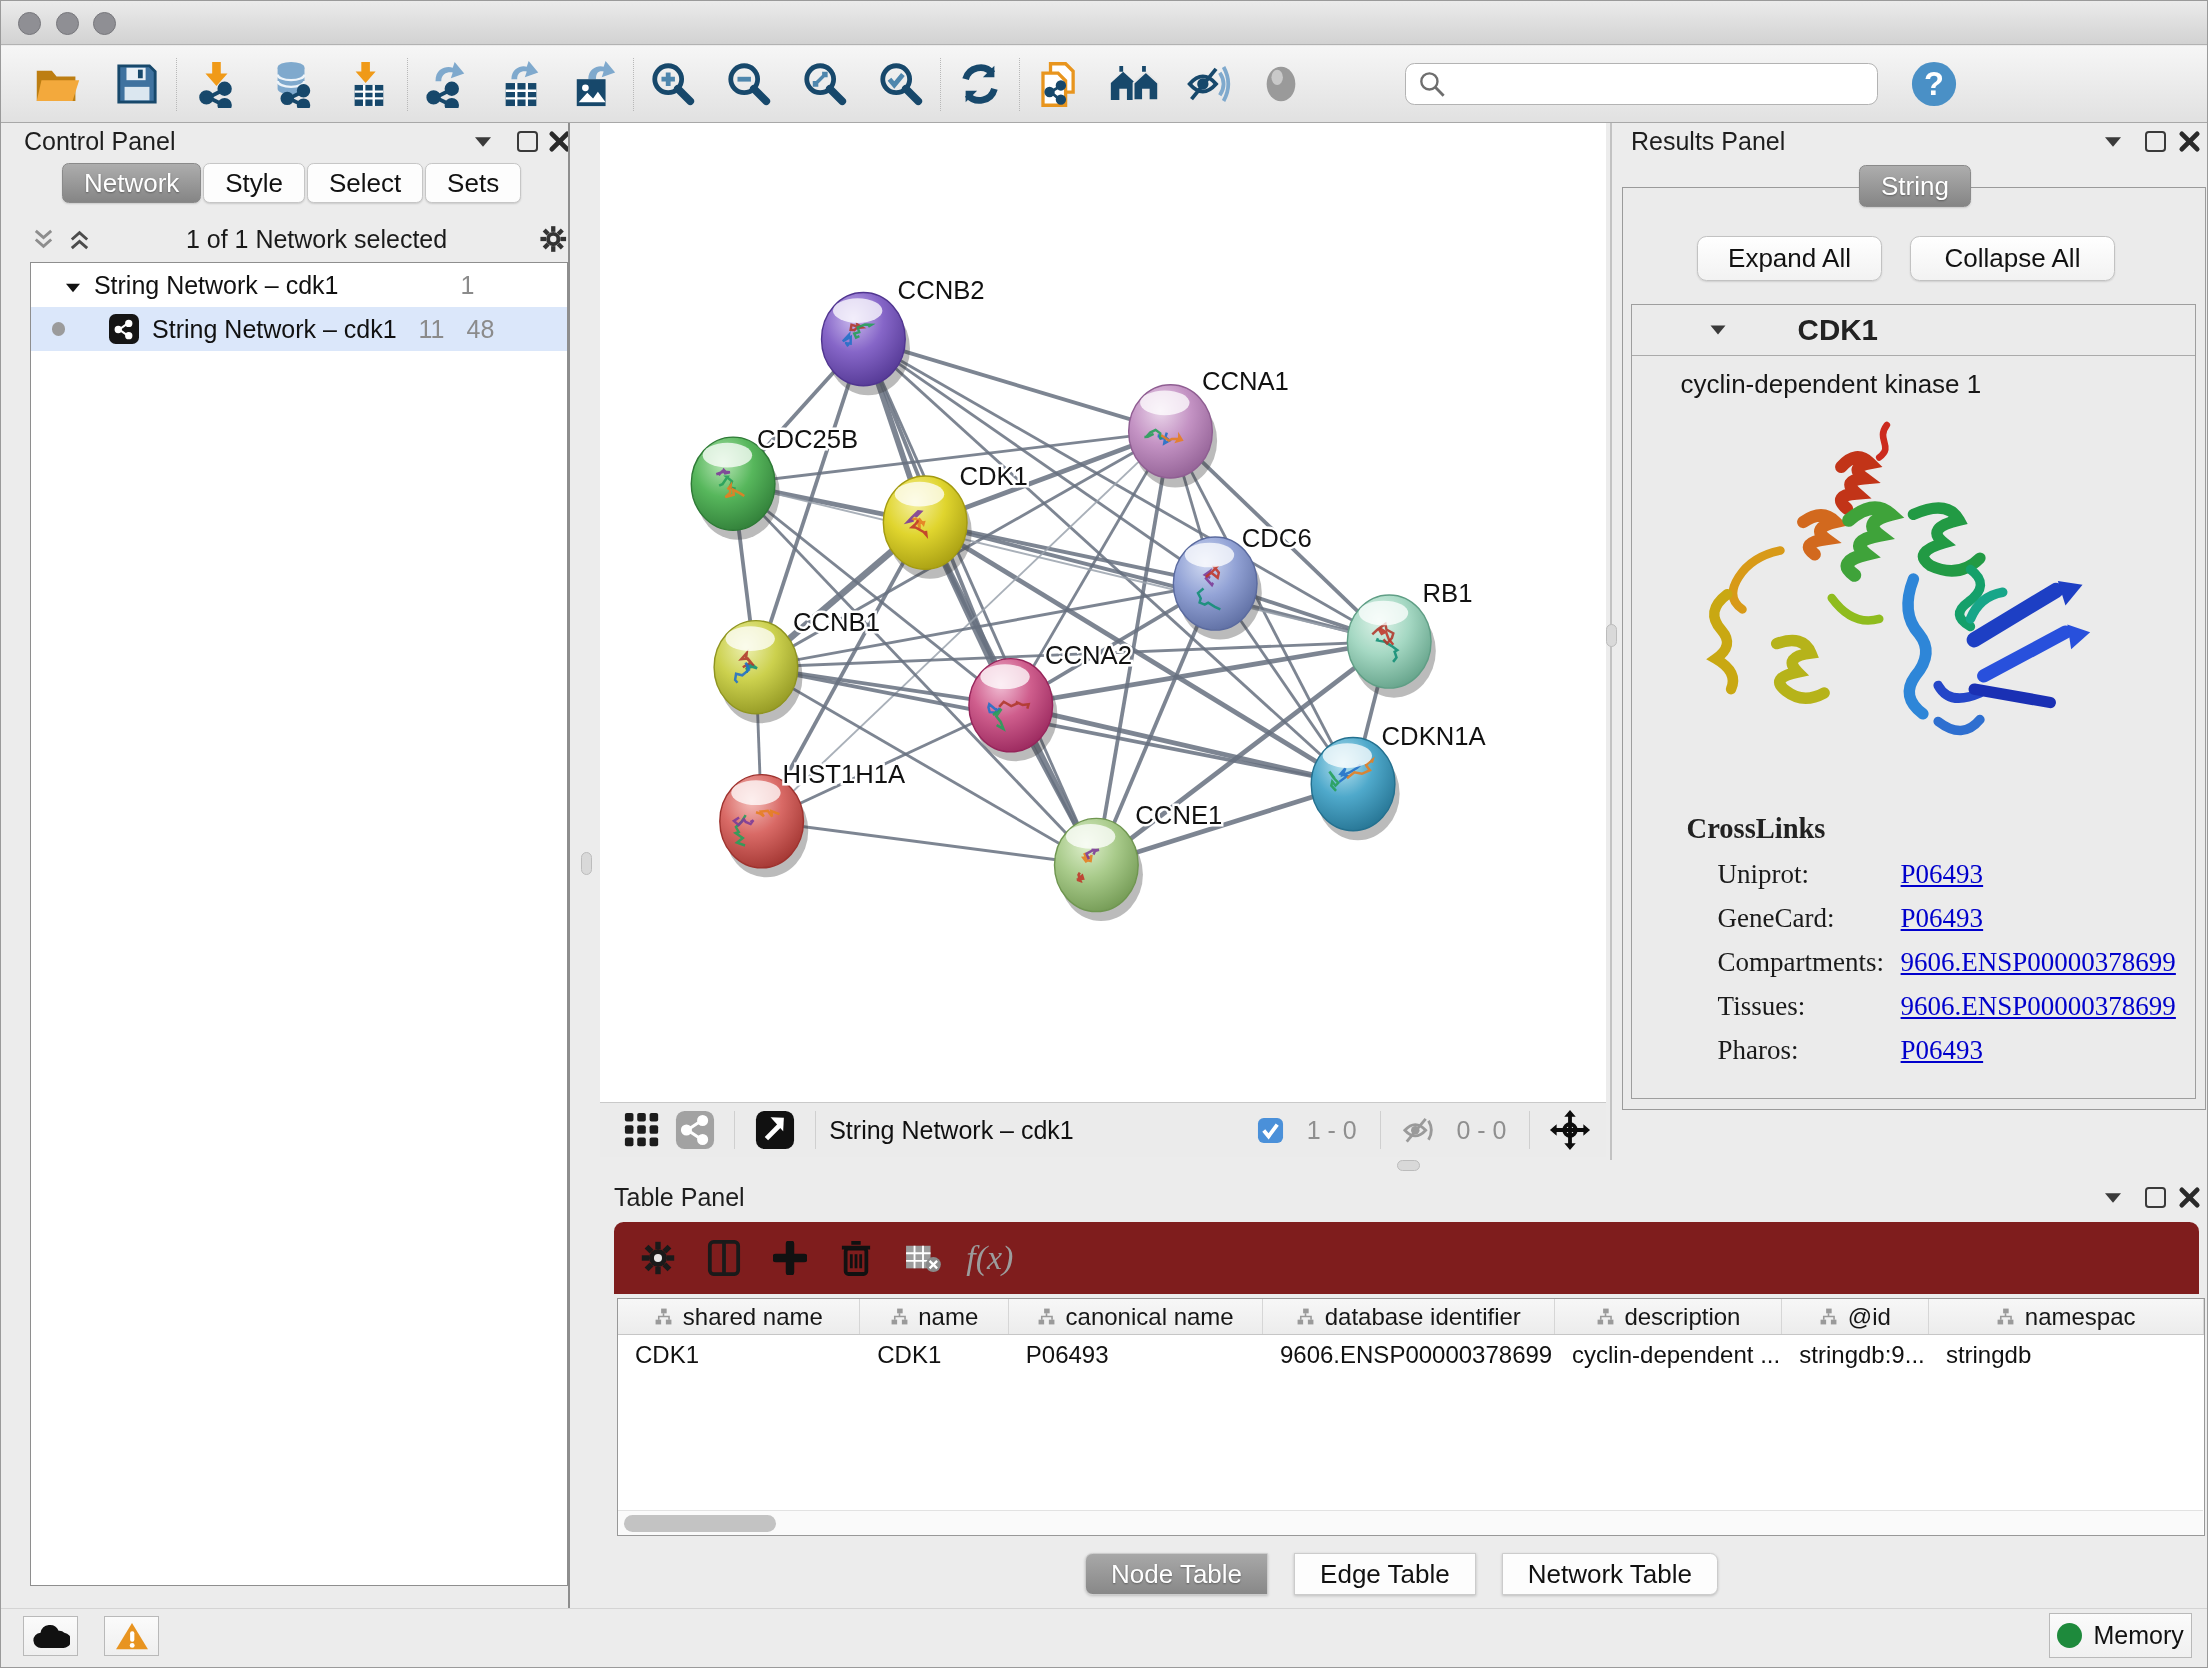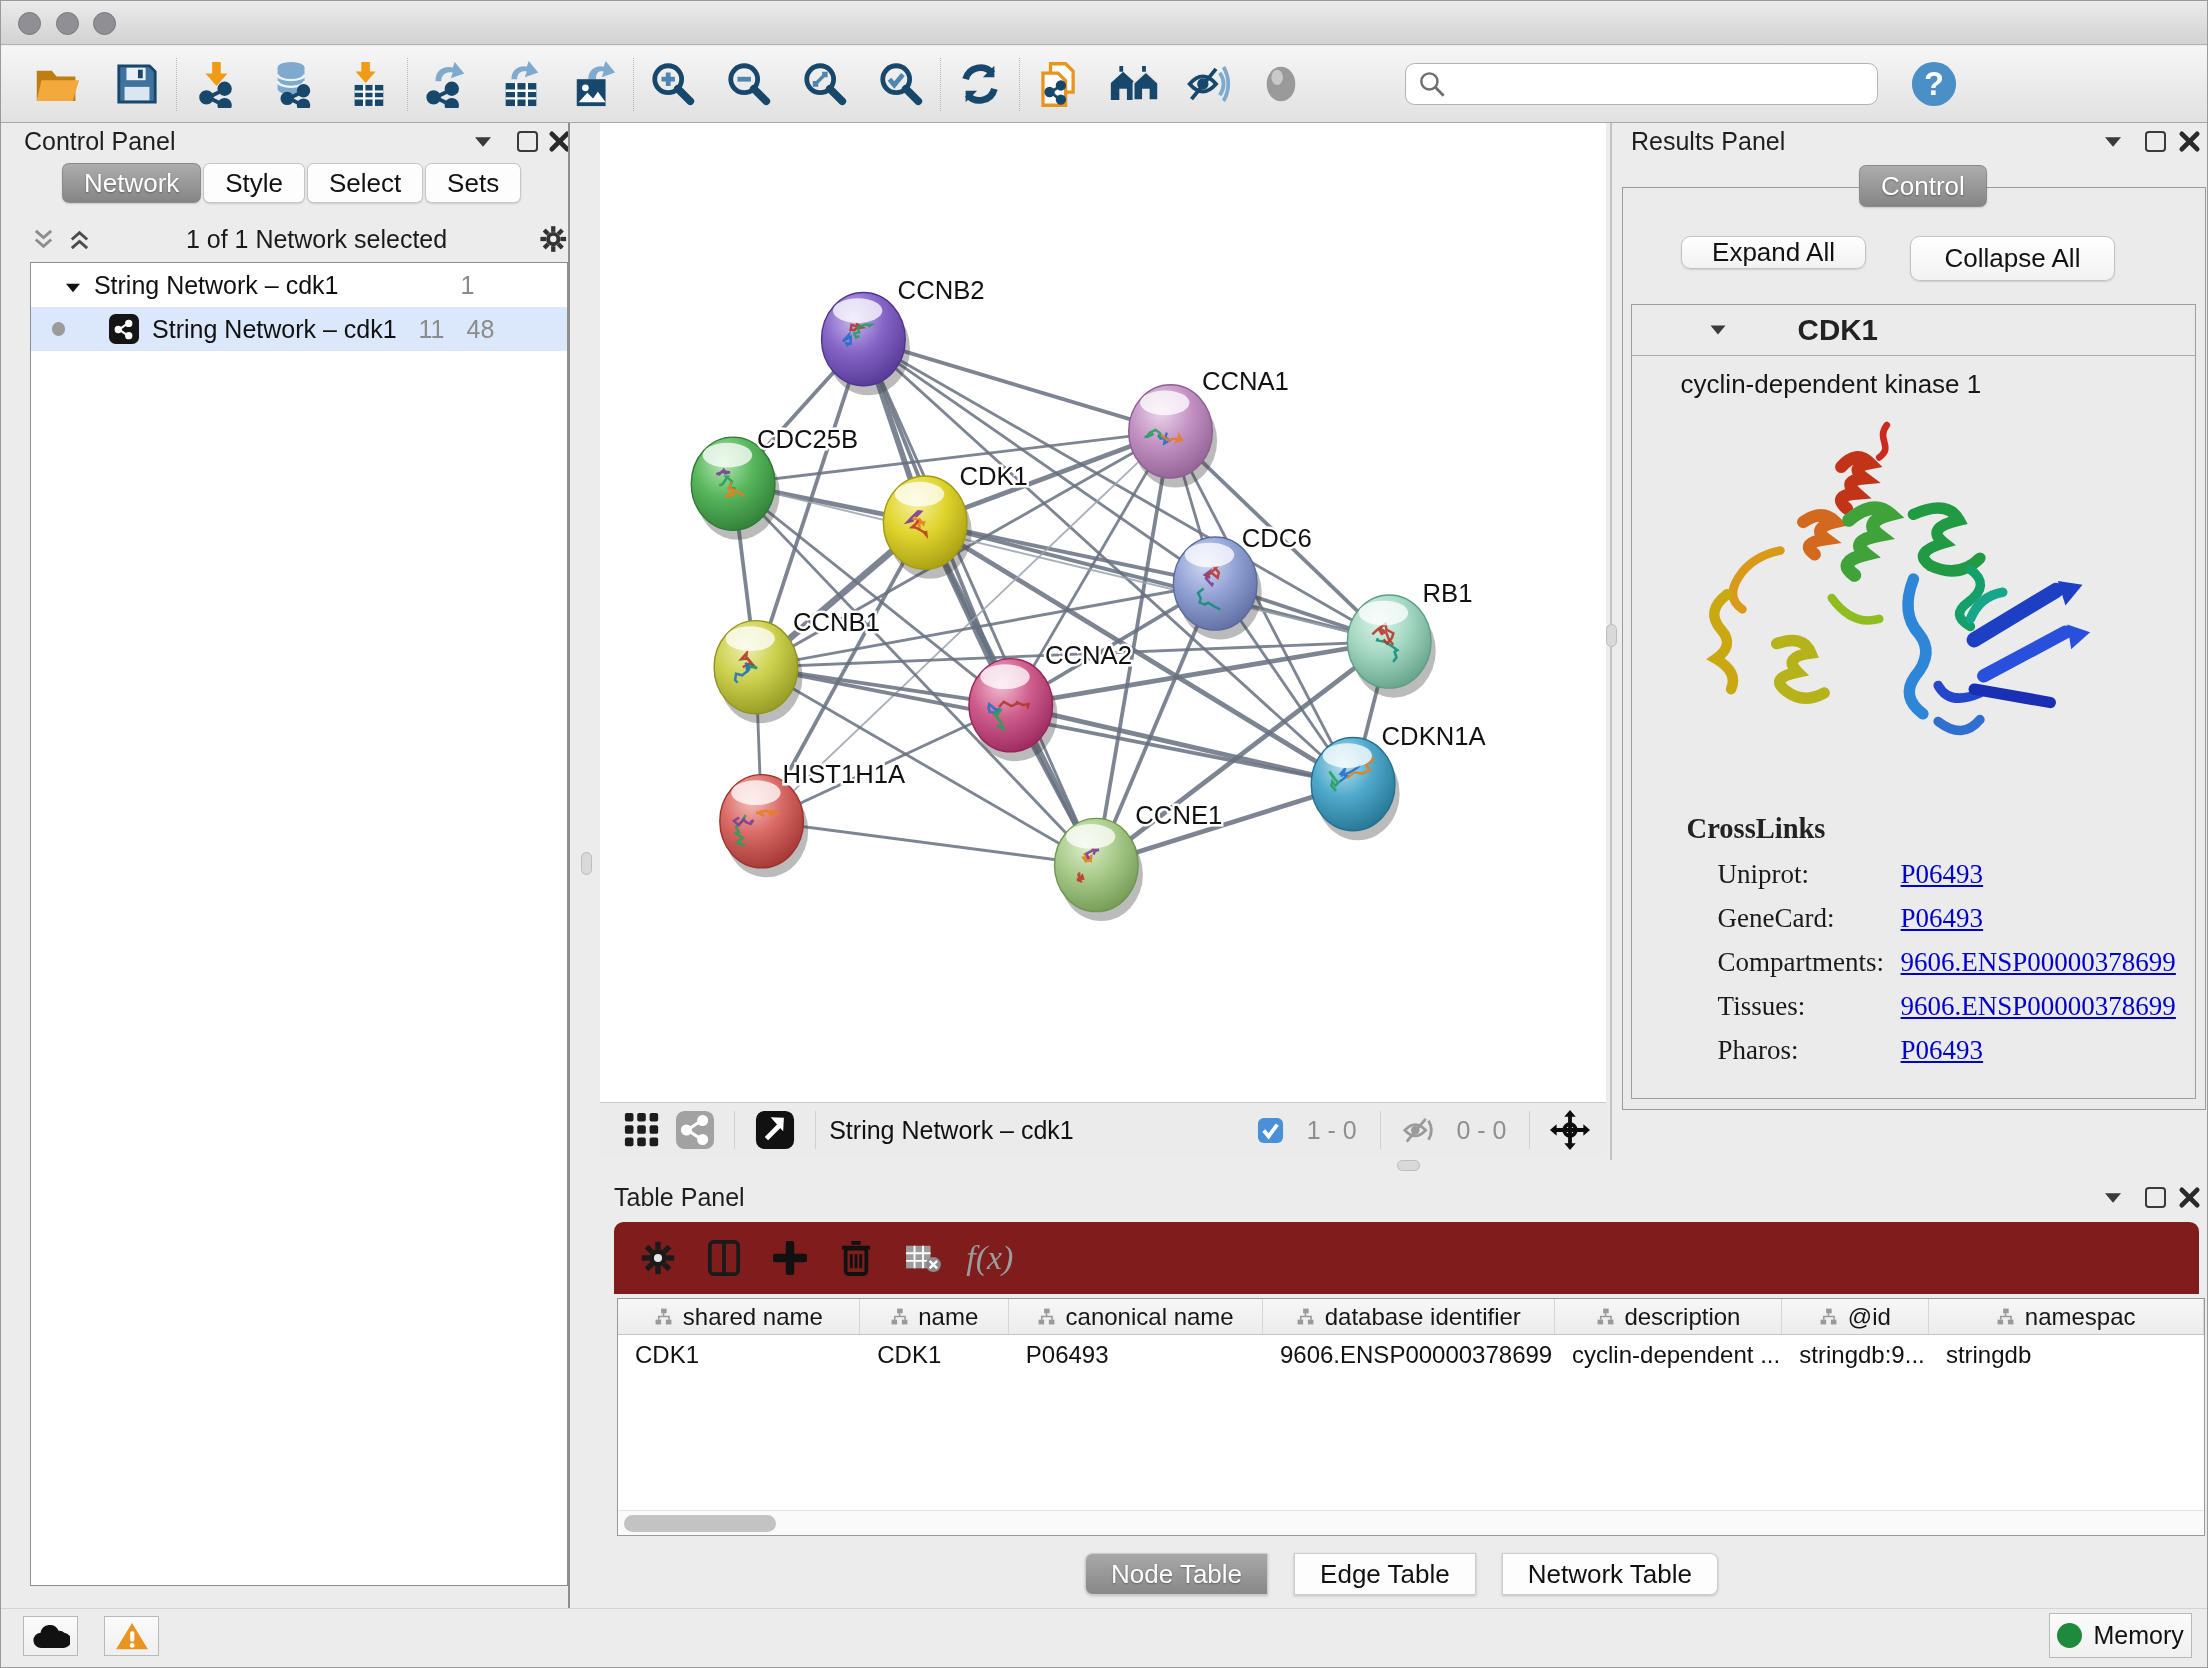--- a/index.html
+++ b/index.html
@@ -634,22 +634,22 @@
   <div class="picon" style="left:2140px;top:126px">
       <span class="sq"></span>
     </div>
   <div class="picon" style="left:2174px;top:126px">
     <svg width="23" height="23" viewBox="0 0 24 24">
       <path d="M4 4 L20 20 M20 4 L4 20" stroke="#2a2a2a" stroke-width="5" stroke-linecap="round"></path>
       </svg>
   </div>
 
   <div class="resbox">
-    <div class="tab active" style="position:absolute;left:236px;top:-23px;height:42px">Control</div>
-    <button class="btn" style="position:absolute;left:58px;top:48px;width:185px;height:33px">Expand All</button>
+    <div class="tab active" style="position:absolute;left:236px;top:-23px;height:42px">String</div>
+    <button class="btn" style="position:absolute;left:74px;top:48px;width:185px;height:45px">Expand All</button>
     <button class="btn" style="position:absolute;left:287px;top:48px;width:205px;height:45px">Collapse All</button>
 
     <div class="res-inner">
       <div class="res-hd">
         <span style="margin-left:76px">
           <span class="tri-down" style="display:inline-block;transform:scale(.75)"></span></span>
         <span style="margin-left:70px;font-size:29.5px;font-weight:bold">CDK1</span>
       </div>
       <div style="padding:13.3px 0 0 49px;font-size:26px;color:#161616">cyclin-dependent kinase 1</div>
 

